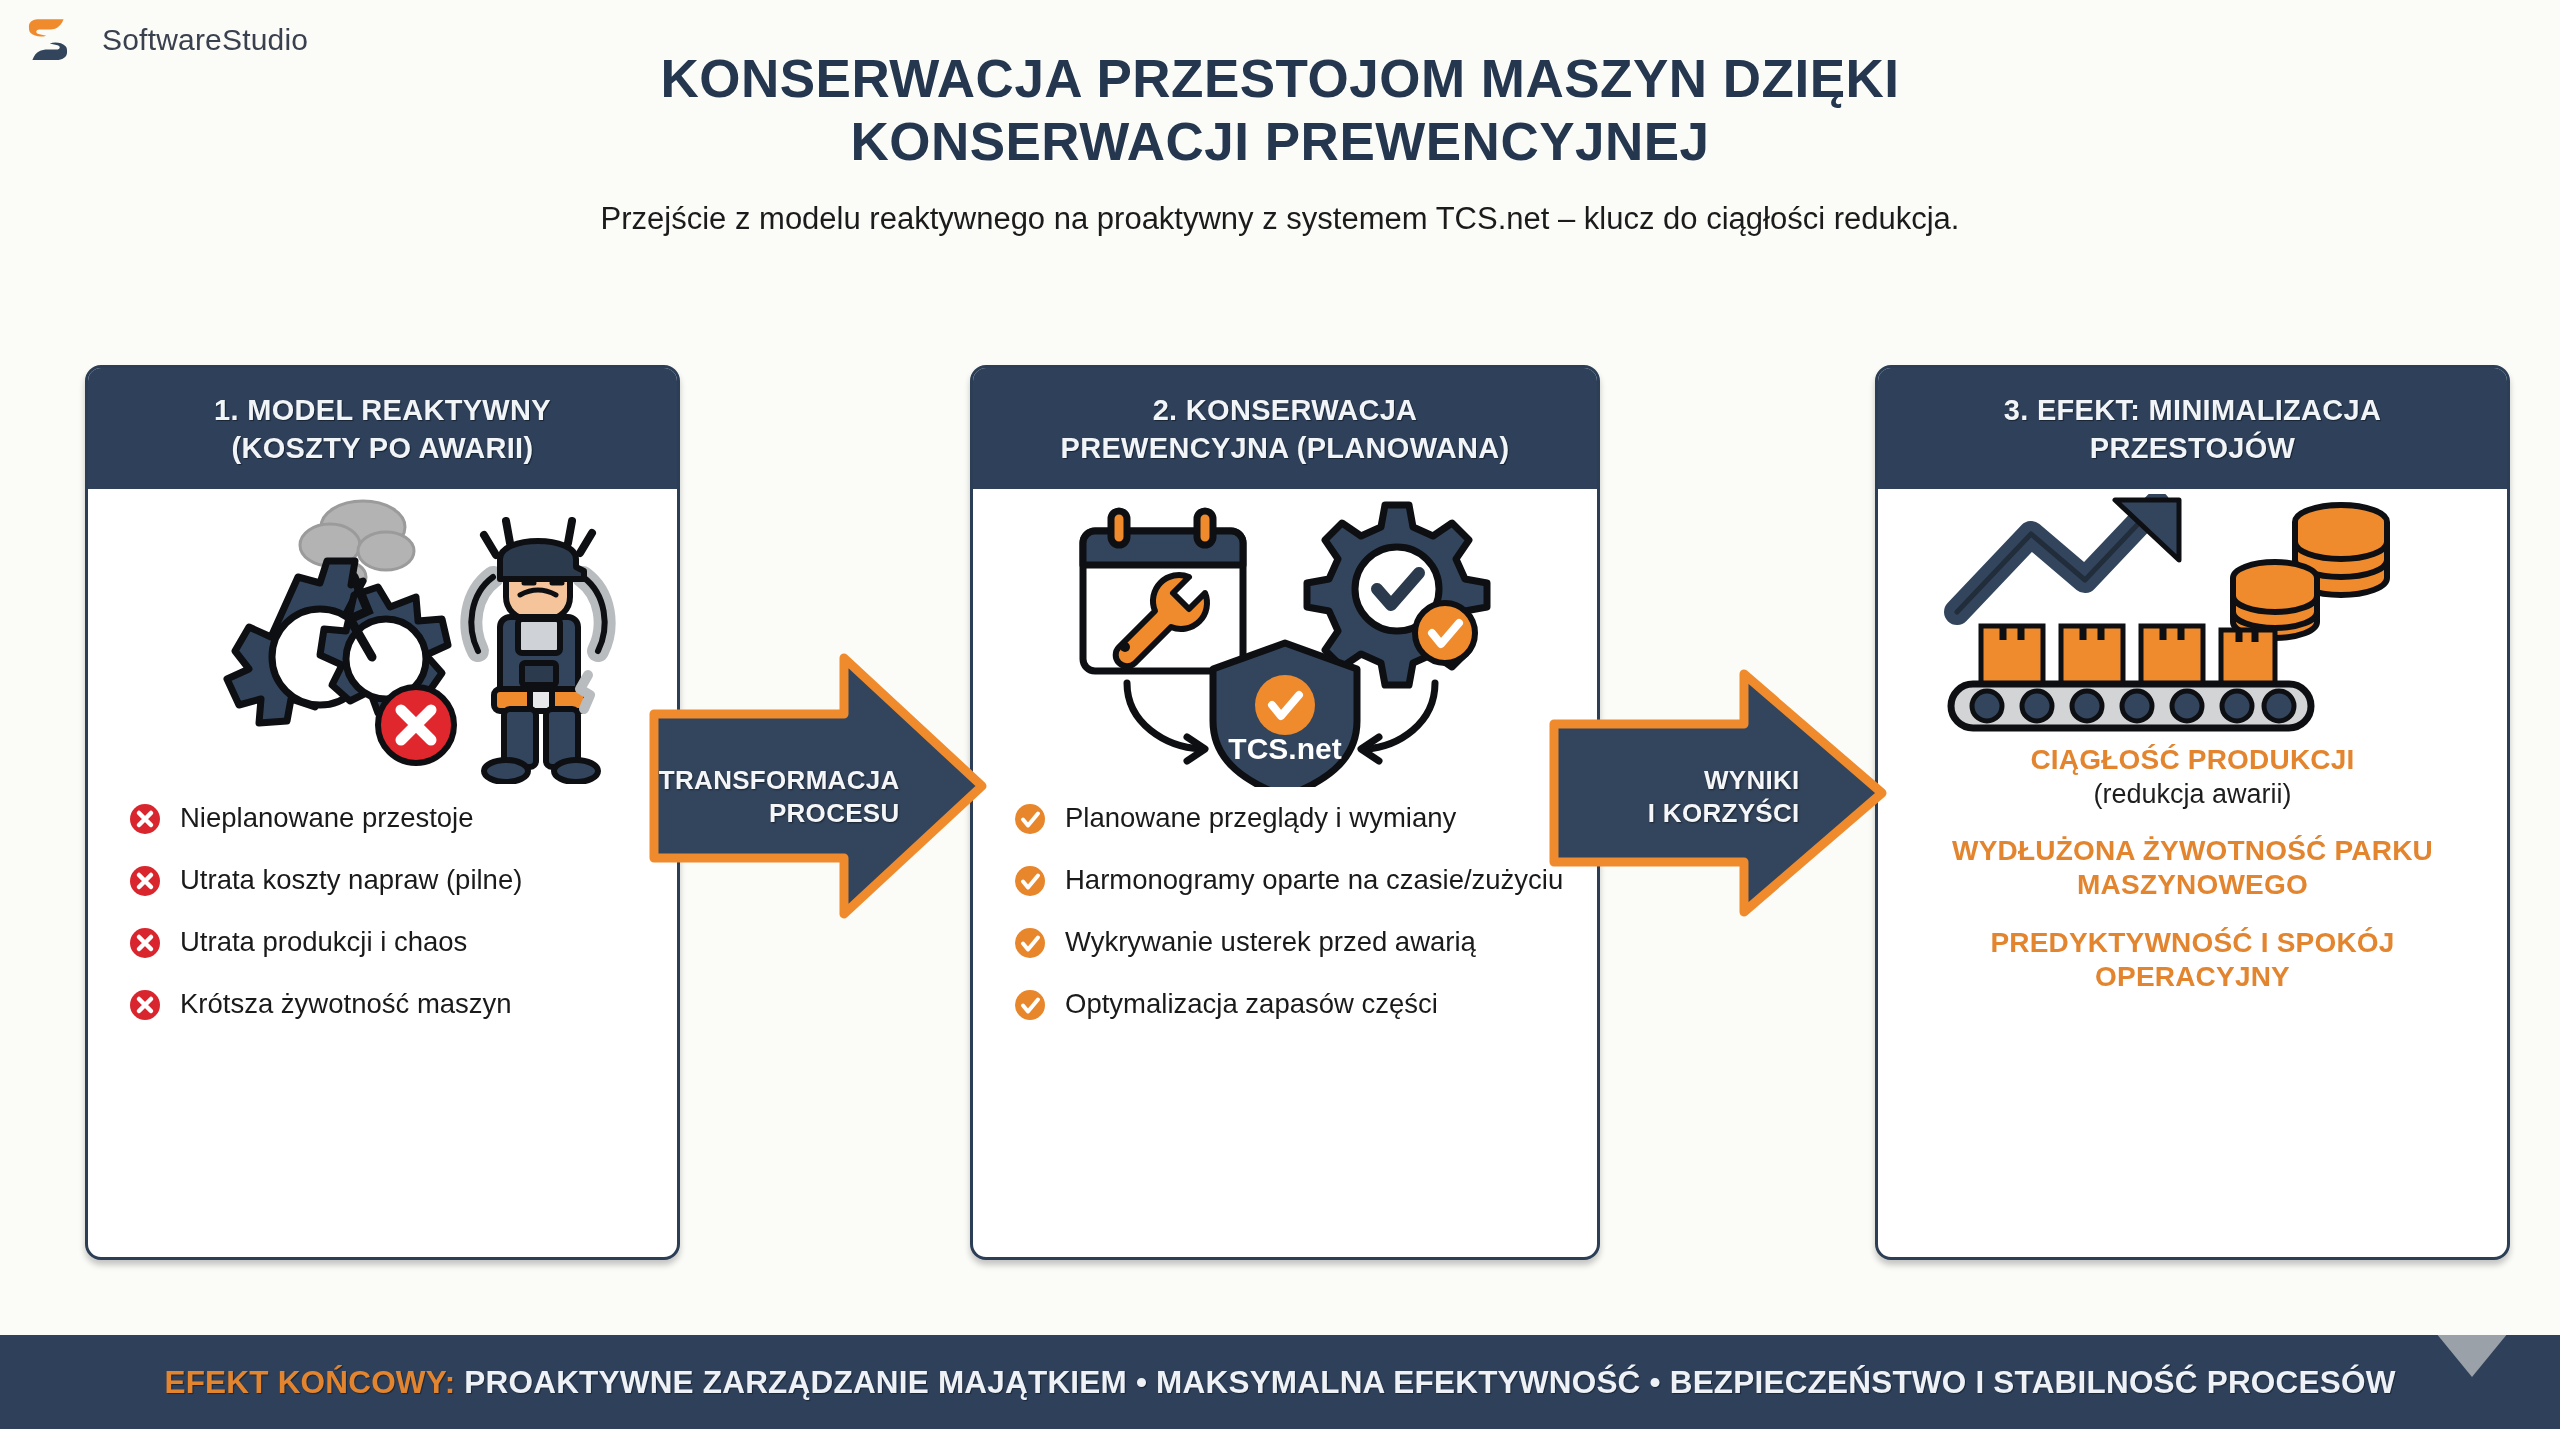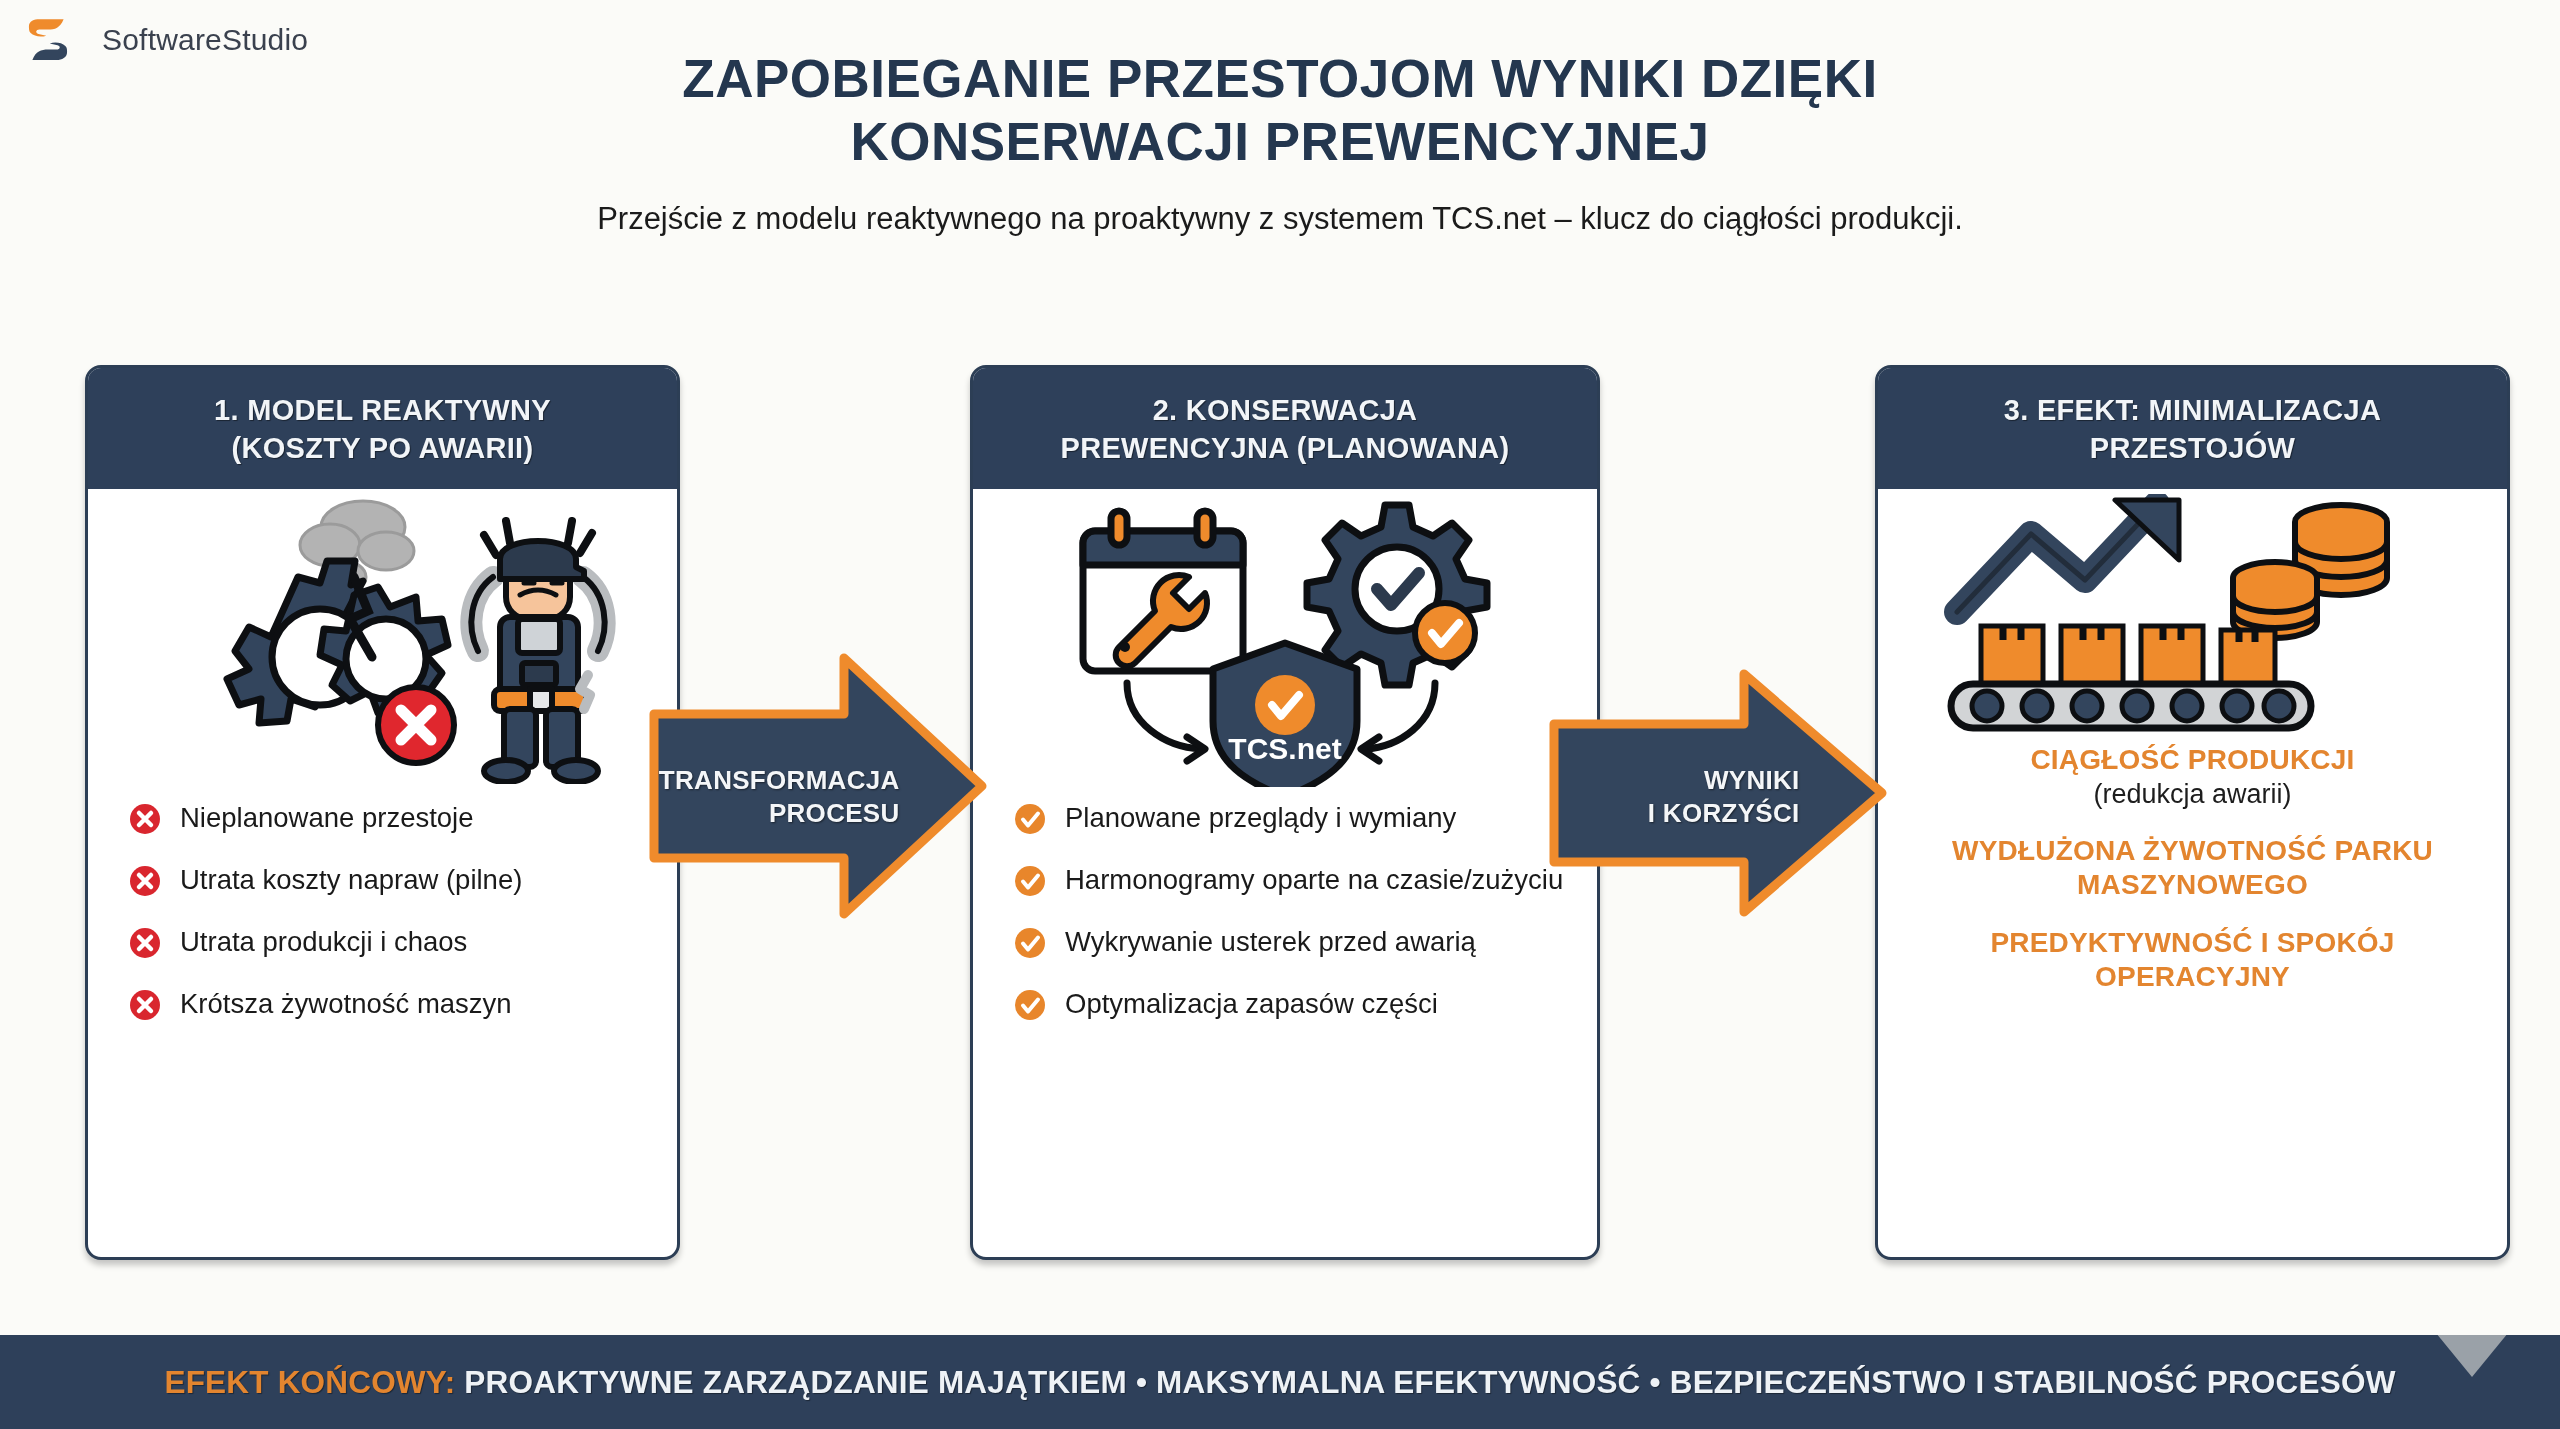--- a/index.html
+++ b/index.html
@@ -127,24 +127,24 @@
 <div id="logo-area">
   <svg id="logo-mark" viewBox="0 0 60 60">
     <path d="M8 14 C8 8, 14 6, 20 6 L48 6 C44 16, 38 18, 30 18 L20 18 C16 18, 15 22, 19 23 L28 25 C22 27, 14 26, 10 22 C8 20, 8 17, 8 14 Z" fill="#ef8b2c"></path>
     <path d="M52 44 C52 50, 46 53, 40 53 L12 53 C16 43, 22 41, 30 41 L40 41 C44 41, 45 37, 41 36 L32 34 C38 32, 46 33, 50 37 C52 39, 52 41, 52 44 Z" fill="#33455d"></path>
   </svg>
   <span id="logo-text">SoftwareStudio</span>
 </div>
 
 <div id="title-block">
   <div id="main-title">
-    <div>ZAPOBIEGANIE PRZESTOJOM WYNIKI DZIĘKI</div>
+    <div>KONSERWACJA PRZESTOJOM MASZYN DZIĘKI</div>
     <div>KONSERWACJI PREWENCYJNEJ</div>
   </div>
-  <div id="subtitle">Przejście z modelu reaktywnego na proaktywny z systemem TCS.net – klucz do ciągłości produkcji.</div>
+  <div id="subtitle">Przejście z modelu reaktywnego na proaktywny z systemem TCS.net – klucz do ciągłości redukcja.</div>
 </div>
 
 <div id="cards-row">
 
   <div class="card" id="card-1">
     <div class="card-header">
       <div>1. MODEL REAKTYWNY</div>
       <div>(KOSZTY PO AWARII)</div>
     </div>
     <div class="card-body">

